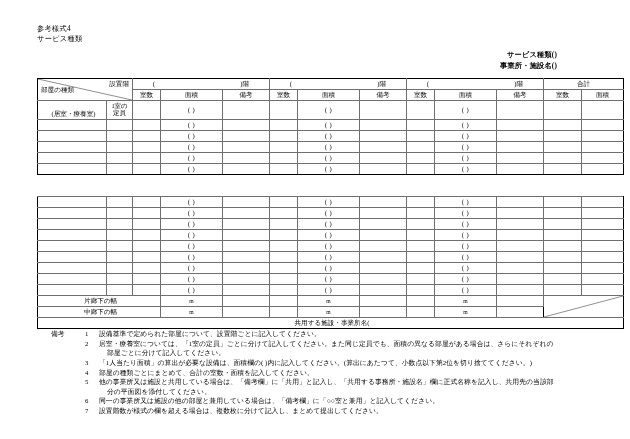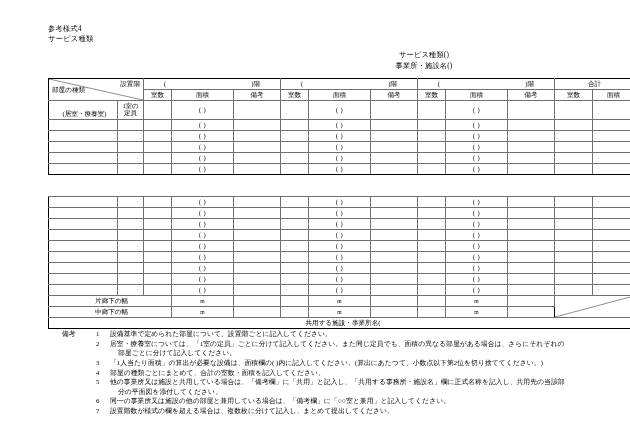--- a/index.html
+++ b/index.html
@@ -12,21 +12,21 @@
     width: 630px;
     height: 439px;
     position: relative;
     font-family: "Liberation Serif", "DejaVu Serif", serif;
     color: #000000;
     overflow: hidden;
   }
 
   .page {
     position: absolute;
-    left: 12px; top: 0;
+    left: 1px; top: 0;
     width: 570px;
     height: 439px;
   }
 
   
   .doc-head {
     position: absolute;
     left: 36px;
     top: 24px;
     line-height: 1.45;
@@ -36,23 +36,24 @@
   .meta {
     position: absolute;
     right: 12px;
     top: 50px;
     width: 330px;
     font-size: 7.2px;
     line-height: 1.55;
   }
   .meta-row {
     display: flex;
-    justify-content: center;
+    justify-content: flex-end;
     white-space: nowrap;
     letter-spacing: .2px;
+    font-weight: bold;
   }
   .meta-row .mlabel { padding-left: 40px; }
   .meta-row .mclose { padding-right: 2px; }
 
   
   table.grid {
     position: absolute;
     border-collapse: collapse;
     table-layout: fixed;
     font-size: 6.6px;

